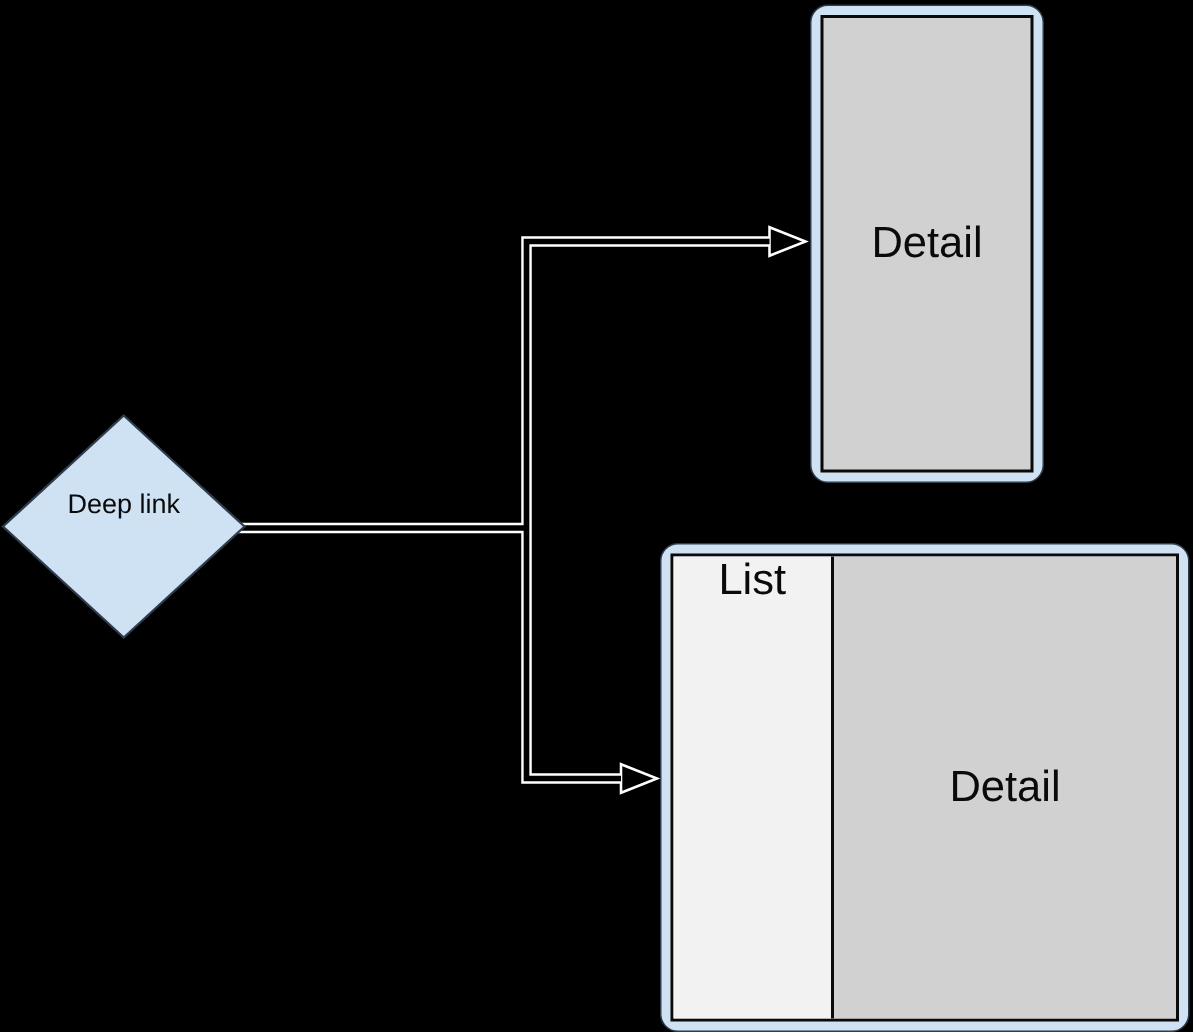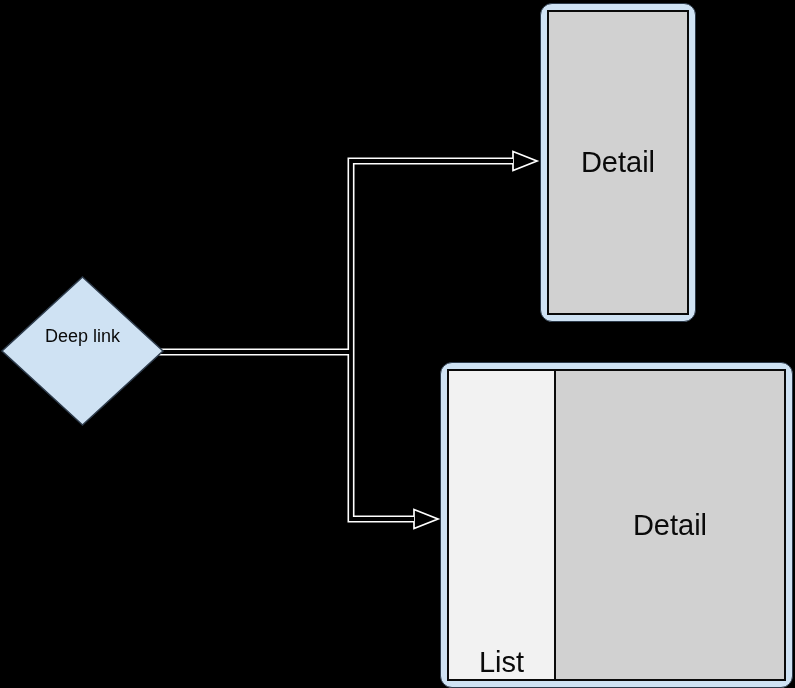--- a/index.html
+++ b/index.html
@@ -54,21 +54,21 @@
     justify-content: stretch;
     align-items: stretch;
     flex-direction: row;
     background: #d1d1d1;
   }
   .list-pane {
     width: 105px;
     background: #f2f2f2;
     border-right: 2px solid #0a0a0a;
     display: flex;
-    align-items: flex-end;
+    align-items: flex-start;
     justify-content: center;
     flex: 0 0 auto;
   }
   .detail-pane {
     flex: 1 1 auto;
     background: #d1d1d1;
     display: flex;
     align-items: center;
     justify-content: center;
   }

